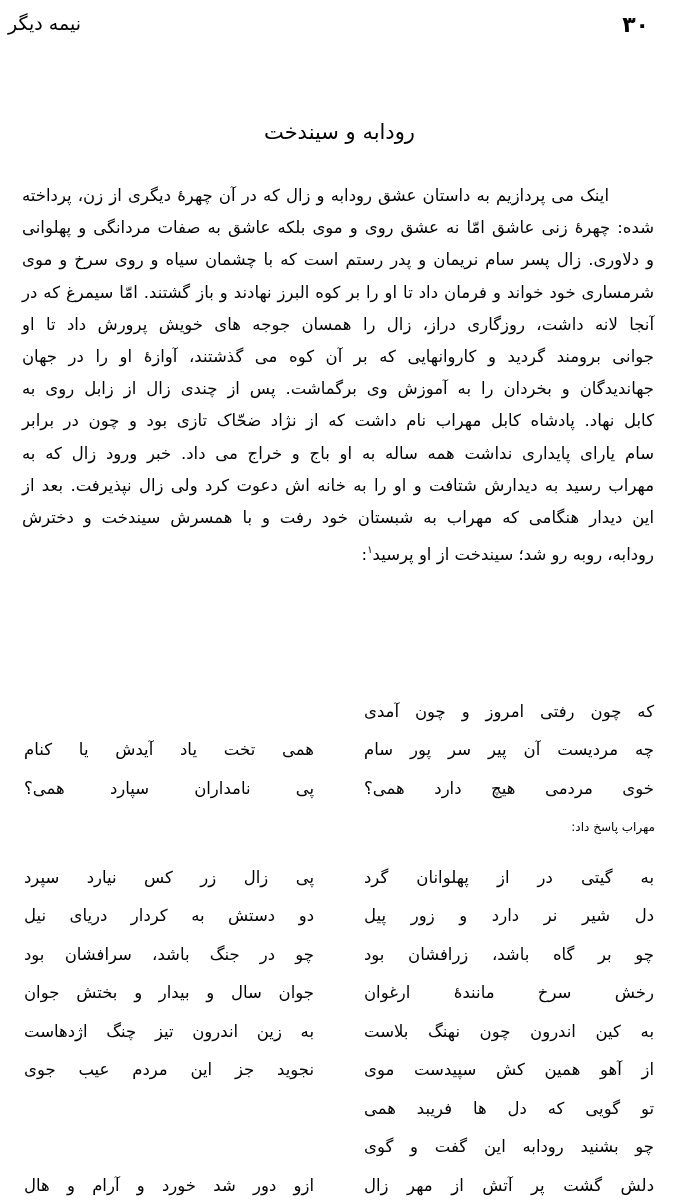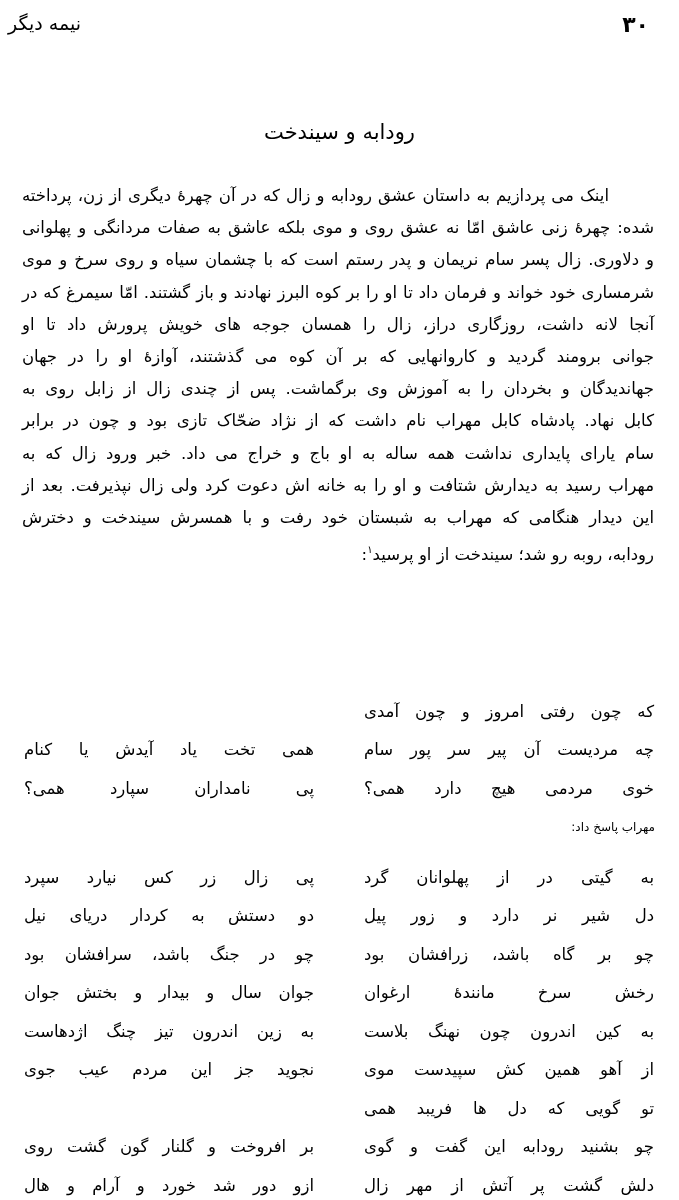--- a/index.html
+++ b/index.html
@@ -172,21 +172,20 @@
     </div>
     <div class="verse-row">
       <span class="hemistich">از آهو همین کش سپیدست موی</span>
       <span class="hemistich">نجوید جز این مردم عیب جوی</span>
     </div>
     <div class="verse-row">
       <span class="hemistich">تو گویی که دل ها فریبد همی</span>
     </div>
     <div class="verse-row">
       <span class="hemistich">چو بشنید رودابه این گفت و گوی</span>
-      <span class="hemistich">بر افروخت و گلنار گون گشت روی</span>
     </div>
     <div class="verse-row">
       <span class="hemistich">دلش گشت پر آتش از مهر زال</span>
       <span class="hemistich">ازو دور شد خورد و آرام و هال</span>
     </div>
   </div>
 
 </div>
 
 </body></html>

